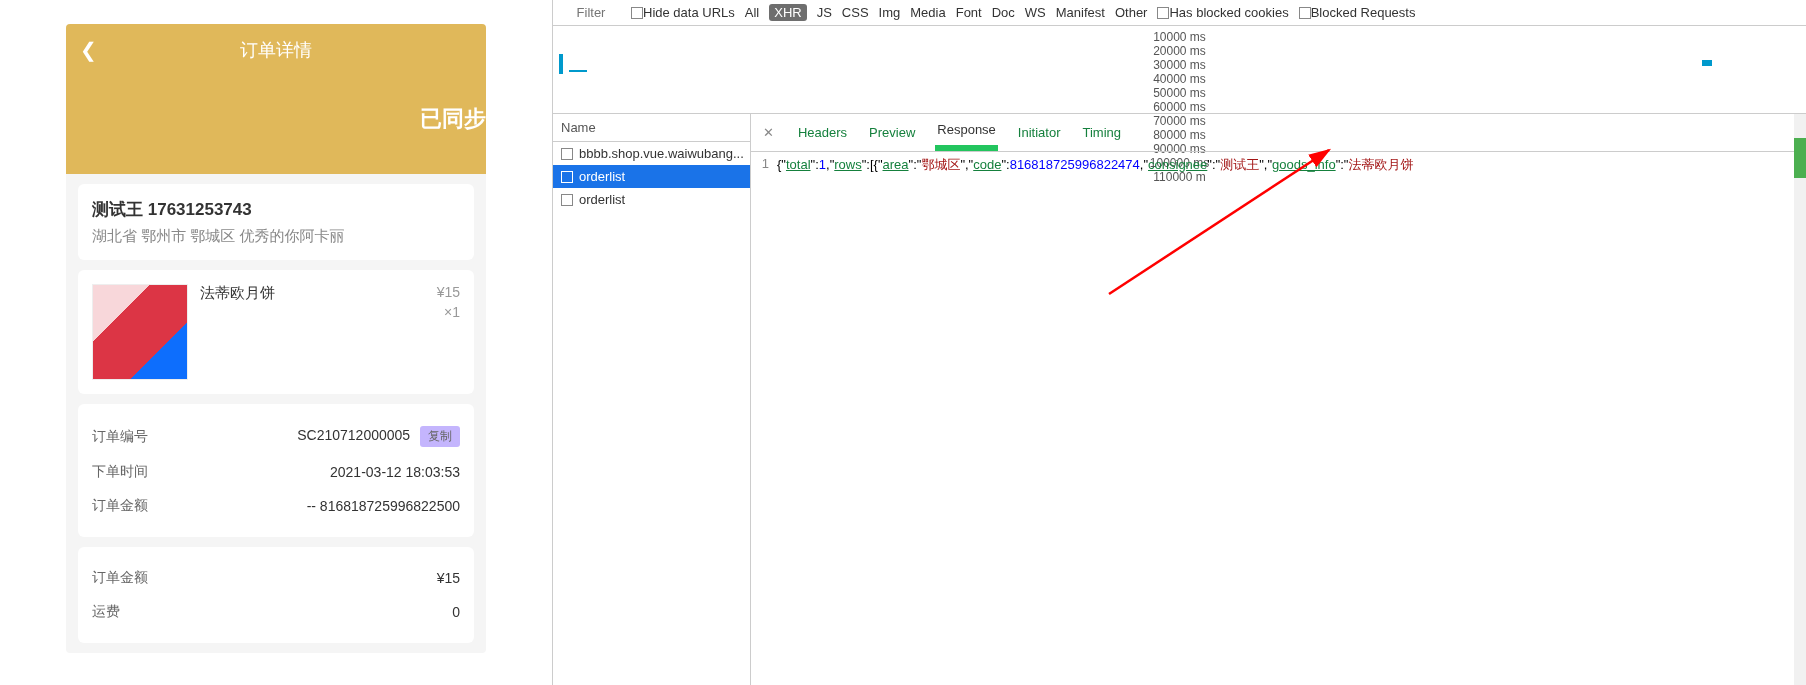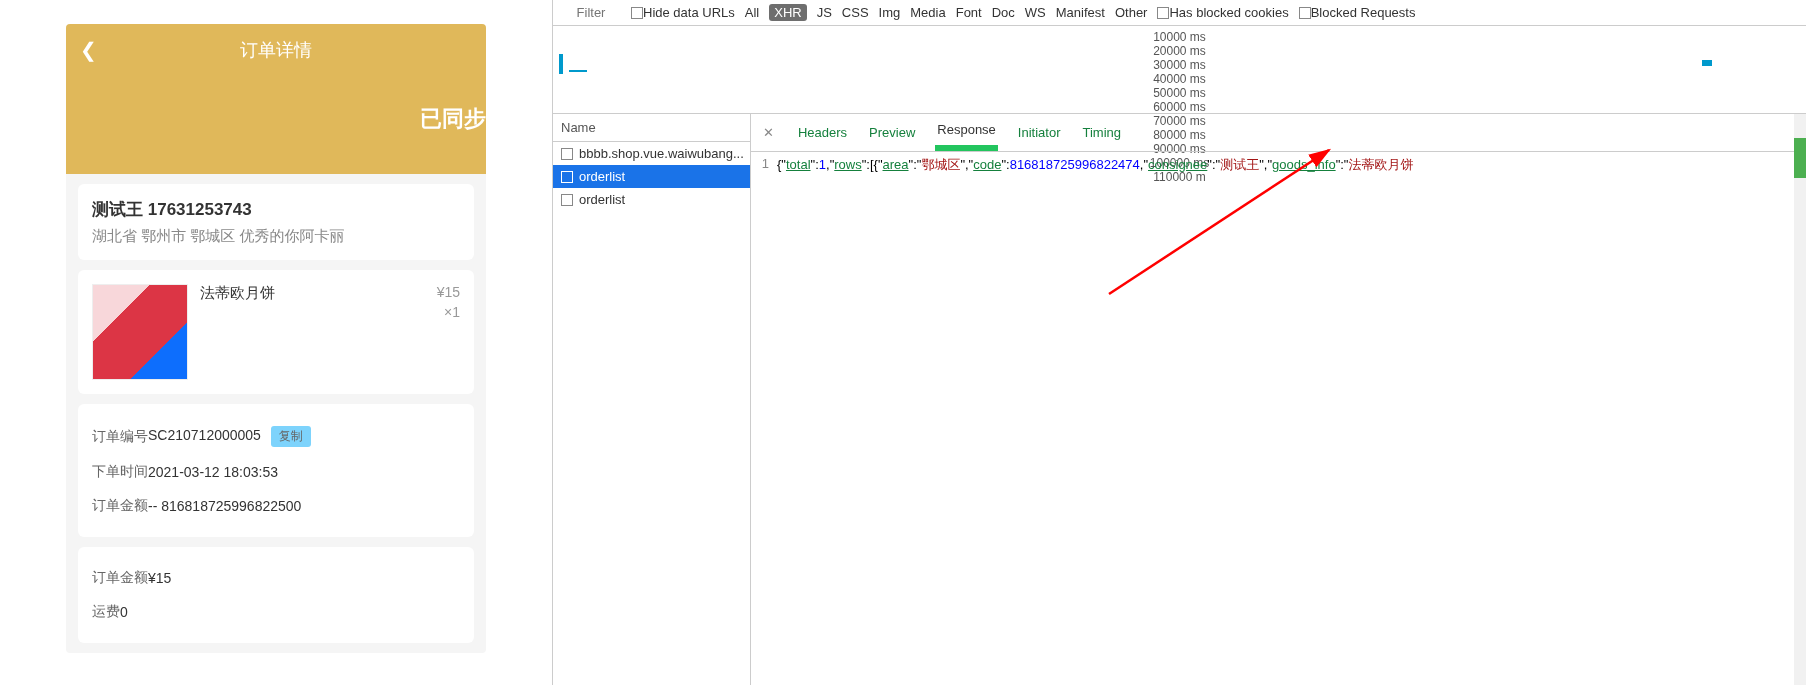--- a/index.html
+++ b/index.html
@@ -13,23 +13,23 @@
 .m-status { background: #e0b85a; color: #fff; text-align: right; padding: 28px 0 40px; font-size: 22px; font-weight: 600; }
 .card { background: #fff; margin: 10px 12px; border-radius: 6px; padding: 14px; }
 .addr-name { font-size: 17px; font-weight: 600; margin-bottom: 6px; }
 .addr-line { color: #888; font-size: 15px; }
 .prod { display: flex; }
 .prod-img { width: 96px; height: 96px; border: 1px solid #eee; flex-shrink: 0; display: flex; align-items: center; justify-content: center; font-size: 10px; color: #c00; background: linear-gradient(135deg,#f8d7da 30%,#dc3545 30%,#dc3545 70%,#0d6efd 70%); }
 .prod-info { flex: 1; padding-left: 12px; }
 .prod-title { font-size: 15px; }
 .prod-price { color: #999; text-align: right; }
 .prod-qty { color: #999; text-align: right; margin-top: 4px; }
-.row { display: flex; justify-content: flex-start; align-items: center; padding: 8px 0; color: #666; font-size: 14px; }
+.row { display: flex; justify-content: space-between; align-items: center; padding: 8px 0; color: #666; font-size: 14px; gap: 9px; }
 .row .val { color: #333; }
-.copy-btn { background: #7dd3fc; border: none; border-radius: 3px; padding: 2px 8px; font-size: 12px; margin-left: 6px; color: #666; }
+.copy-btn { background: #c4b5fd; border: none; border-radius: 3px; padding: 2px 8px; font-size: 12px; margin-left: 6px; color: #666; }
 .price-red { color: #333; }
 
 
 .right { flex: 1; display: flex; flex-direction: column; border-left: 1px solid #ccc; background: #fff; font-size: 13px; color: #333; }
 .toolbar { display: flex; align-items: center; padding: 4px 8px; border-bottom: 1px solid #ccc; gap: 10px; flex-wrap: wrap; }
 .filter-input { border: none; outline: none; font-size: 13px; color: #888; width: 60px; text-align: center; }
 .chk { display: flex; align-items: center; gap: 0; }
 .chk .box { width: 12px; height: 12px; border: 1px solid #888; }
 .filter-row { display: flex; gap: 10px; align-items: center; }
 .filter-row .tag { cursor: pointer; }

